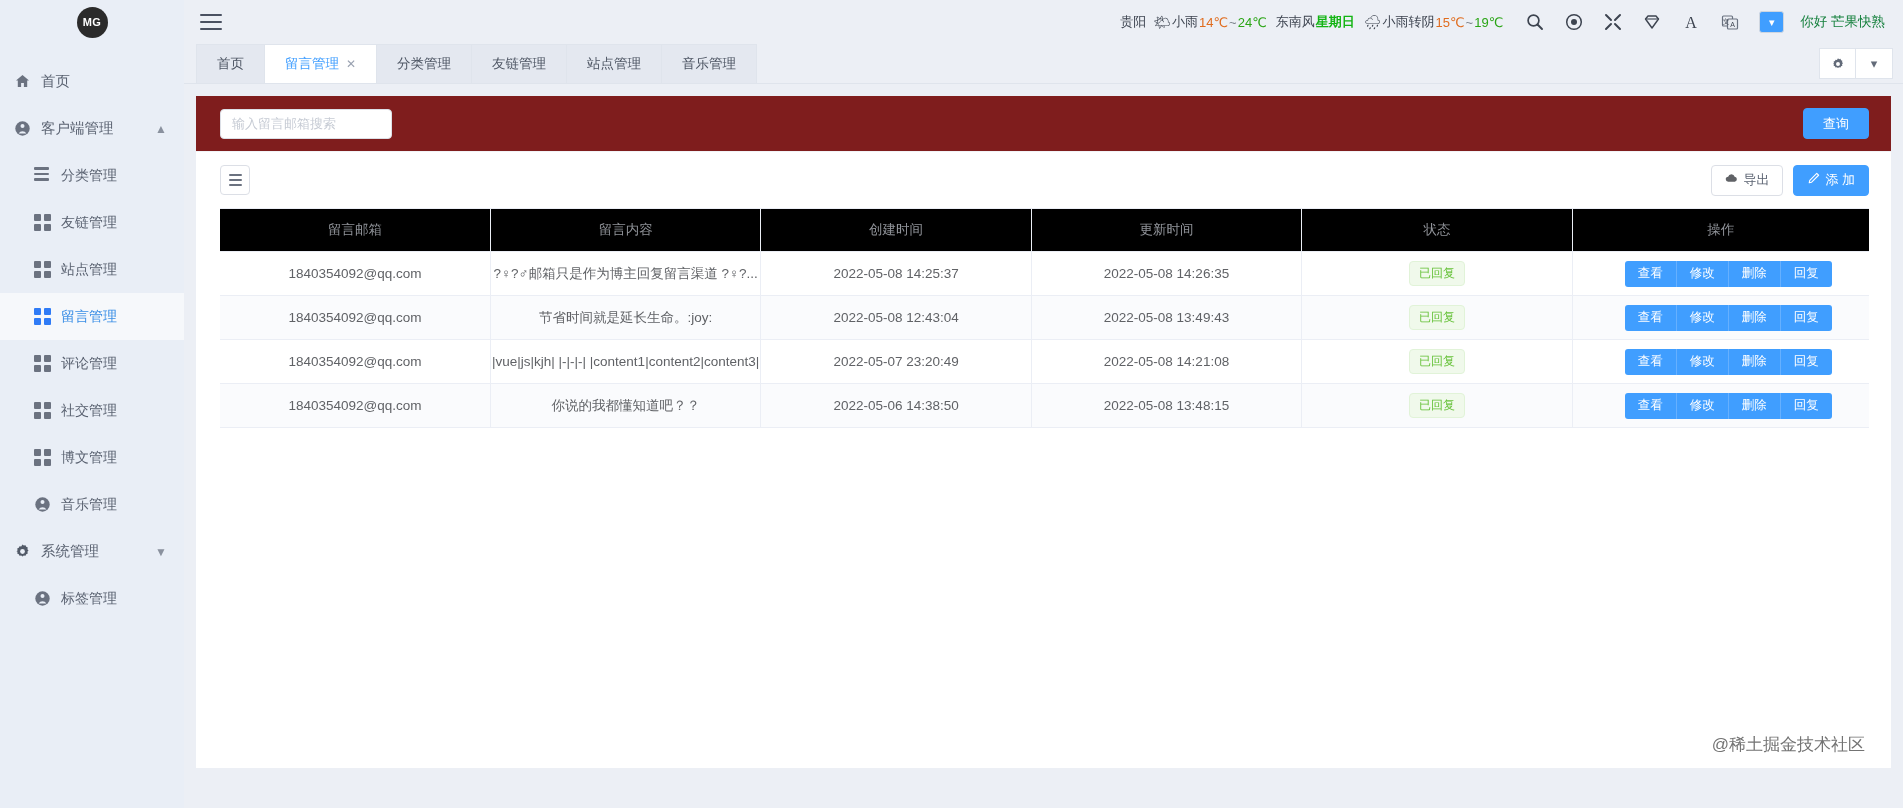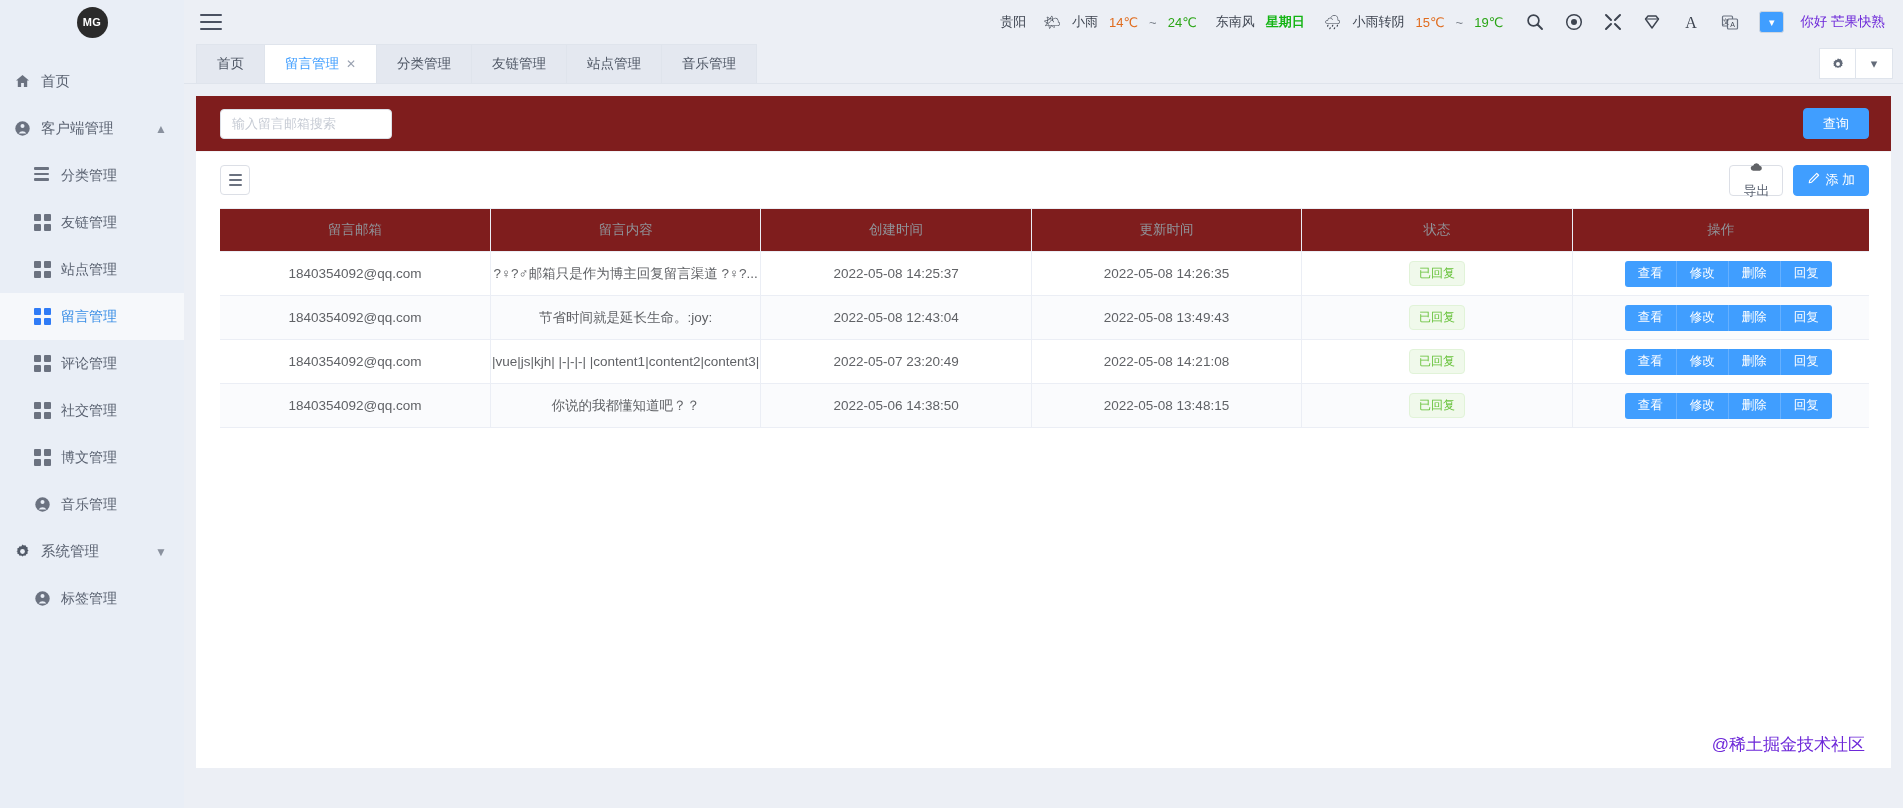--- a/index.html
+++ b/index.html
@@ -71,39 +71,39 @@
   .header {
     height: 44px; background: #eceff5;
     display: flex; align-items: center;
     flex: 0 0 44px; padding: 0 18px 0 16px;
   }
   .hamburger { width: 22px; cursor: pointer; }
   .hamburger i { display: block; height: 2px; background: #4a5161; margin-bottom: 5px; border-radius: 1px; }
   .hamburger i:last-child { margin-bottom: 0; }
   .header-spacer { flex: 1 1 auto; }
   .weather {
-    display: flex; align-items: center; gap: 11px;
+    display: flex; align-items: center; gap: 1px;
     font-size: 13px; color: #3d4450; white-space: nowrap;
   }
   .weather .city { color: #3d4450; margin-right: 6px; }
   .w-ico { font-size: 14px; }
   .t-low { color: #e06c1e; }
   .t-sep { color: #7c828c; }
   .t-high { color: #2aa515; }
   .weekday { color: #13b413; font-weight: bold; }
   .wind { color: #3d4450; }
   .header-icons { display: flex; align-items: center; gap: 19px; margin-left: 22px; }
   .hicon { width: 20px; height: 20px; cursor: pointer; color: #3d4450; display: flex; align-items: center; justify-content: center; }
   .lang-box {
     width: 25px; height: 22px; background: #409eff; border-radius: 3px;
     border: 1px solid #cfd6e0;
     display: flex; align-items: center; justify-content: center;
     color: #fff; font-size: 11px; cursor: pointer;
   }
-  .greet { font-size: 13.5px; color: #6d28d9; margin-left: 16px; white-space: nowrap; }
+  .greet { font-size: 13.5px; color: #15803d; margin-left: 16px; white-space: nowrap; }
 
   
   .tabstrip {
     height: 40px; background: #eceff5;
     display: flex; align-items: flex-end;
     flex: 0 0 40px; position: relative;
     border-bottom: 1px solid #dfe4ec;
   }
   .tabs { display: flex; align-items: flex-end; margin-left: 12px; }
   .tab {
@@ -145,21 +145,21 @@
   }
   .search-input::placeholder { color: #c6cbd4; }
   .flexfill { flex: 1 1 auto; }
   .btn {
     border-radius: 4px; font-size: 13px; cursor: pointer;
     display: inline-flex; align-items: center; justify-content: center; gap: 5px;
     font-family: "Liberation Sans", sans-serif;
     border: 1px solid transparent;
   }
   .btn-primary { background: #409eff; color: #fff; border-color: #409eff; }
-  .btn-default { background: #fff; color: #5a6271; border-color: #dcdfe6; flex-direction: column; }
+  .btn-default { background: #fff; color: #5a6271; border-color: #dcdfe6; }
   .btn-query { height: 31px; padding: 0 19px; }
 
   .toolbar {
     background: #fff; margin: 0 12px 0 12px;
     height: 57px; display: flex; align-items: center;
     padding: 0 22px 0 24px;
     border-top: 1px solid #f2f4f7;
   }
   .menu-btn {
     width: 30px; height: 30px; border: 1px solid #dcdfe6; border-radius: 4px;
@@ -171,21 +171,21 @@
   .btn-tb { height: 31px; padding: 0 13px; }
 
   
   .table-wrap { background: #fff; margin: 0 12px 0 12px; padding: 0 22px 0 24px; }
   table { width: 100%; border-collapse: collapse; table-layout: fixed; }
   thead th {
     font-size: 13.5px; font-weight: normal; color: #909399;
     height: 43px; border-bottom: 1px solid #ebeef5;
     border-top: 1px solid #ebeef5;
     border-right: 1px solid #ebeef5;
-    text-align: center; background: #7f1d1d;
+    text-align: center; background: #000000;
   }
   thead th:last-child { border-right: none; }
   tbody td {
     font-size: 13.5px; color: #606266;
     height: 44px; border-bottom: 1px solid #ebeef5;
     border-right: 1px solid #ebeef5;
     text-align: center;
     overflow: hidden; text-overflow: ellipsis; white-space: nowrap;
   }
   tbody td:last-child { border-right: none; padding-left: 15px; }
@@ -201,21 +201,21 @@
     height: 26px; padding: 0 13px;
     display: inline-flex; align-items: center; justify-content: center;
     cursor: pointer; border-right: 1px solid #66b0ff;
   }
   .act-btn:first-child { border-radius: 3px 0 0 3px; }
   .act-btn:last-child { border-radius: 0 3px 3px 0; border-right: none; }
 
   .body-fill { background: #fff; margin: 0 12px 0 12px; height: 340px; position: relative; }
   .watermark {
     position: absolute; right: 26px; bottom: 12px;
-    font-size: 17px; color: #6d28d9; white-space: nowrap;
+    font-size: 17px; color: #737373; white-space: nowrap;
   }
 </style>
 </head>
 <body>
 
 <aside class="sidebar">
   <div class="logo-wrap">
     <div class="logo">MG</div>
   </div>
   <nav class="nav">

